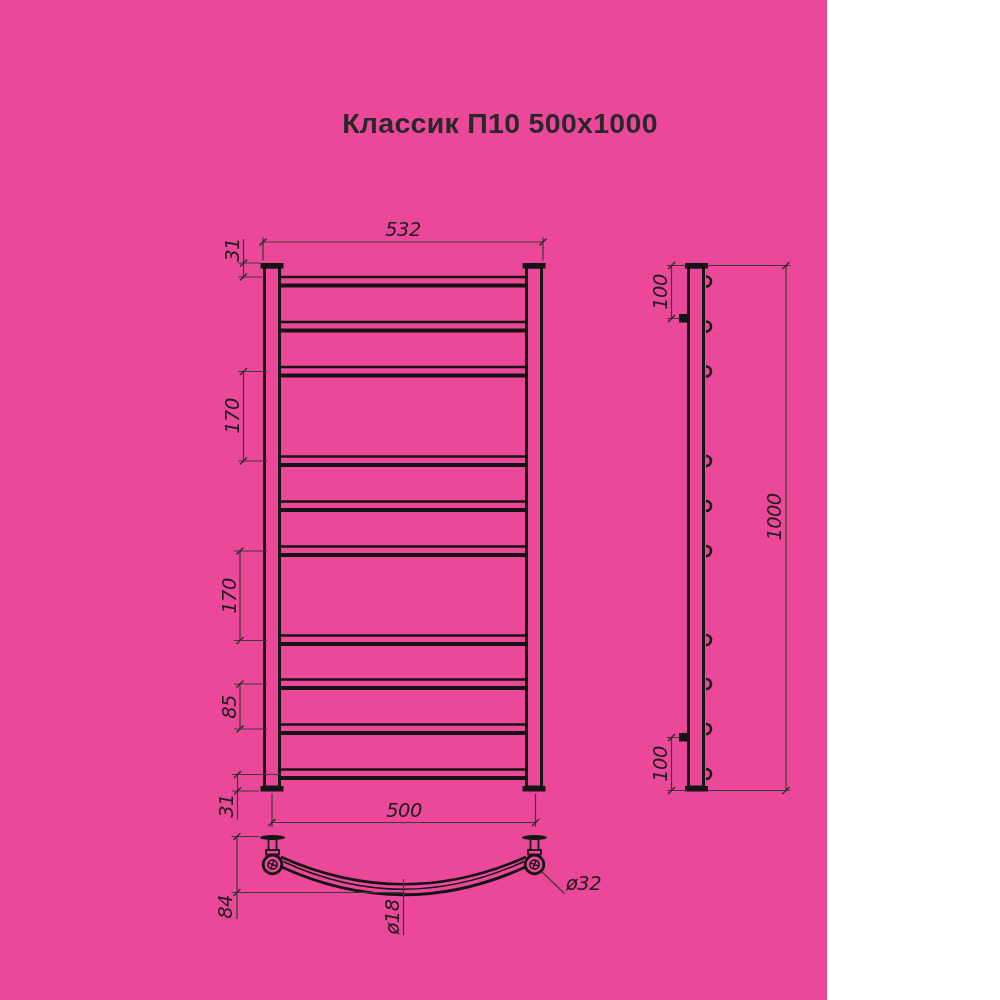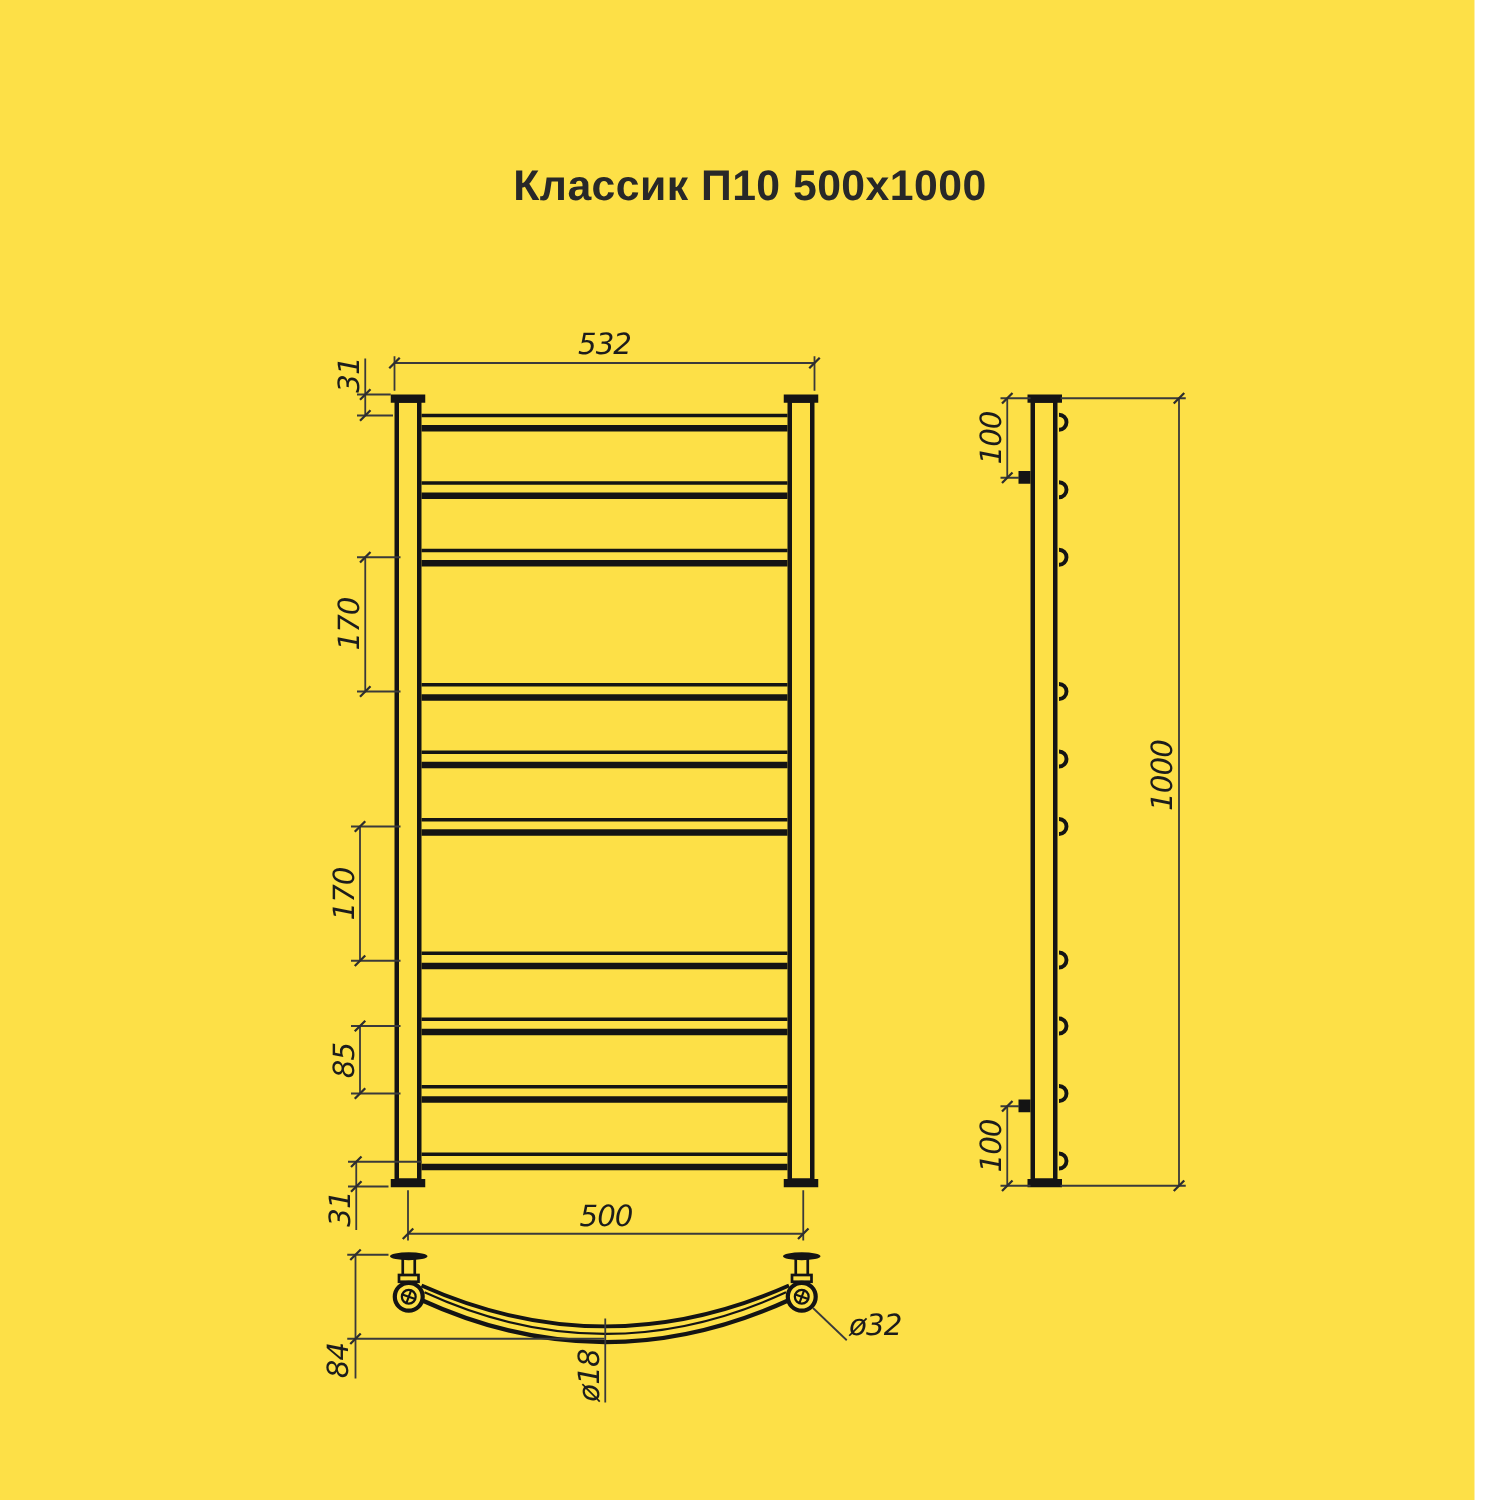--- a/index.html
+++ b/index.html
@@ -1,16 +1,16 @@
 <!DOCTYPE html>
 <html><head>
 <meta charset="utf-8">
 <style>
   html,body{margin:0;padding:0;background:#ffffff;}
-  .stage{position:relative;width:983px;height:1000px;background:#fde047;overflow:hidden;}
+  .stage{position:relative;width:827px;height:1000px;background:#ec4899;overflow:hidden;}
   svg{display:block;}
   .title-text{font-family:"Liberation Sans",sans-serif;font-weight:700;font-size:28.5px;fill:#282828;letter-spacing:.3px;}
   .dim-text{font-family:"DejaVu Sans",sans-serif;font-style:italic;font-size:19.5px;fill:#1c1c1c;letter-spacing:-0.6px;}
   .obj{stroke:#141414;fill:none;}
   .objfill{fill:#141414;stroke:none;}
   .dim{stroke:#3a3a3a;stroke-width:1.2;fill:none;}
   .tick{stroke:#2e2e2e;stroke-width:1.5;fill:none;}
 </style>
 </head>
 <body>

